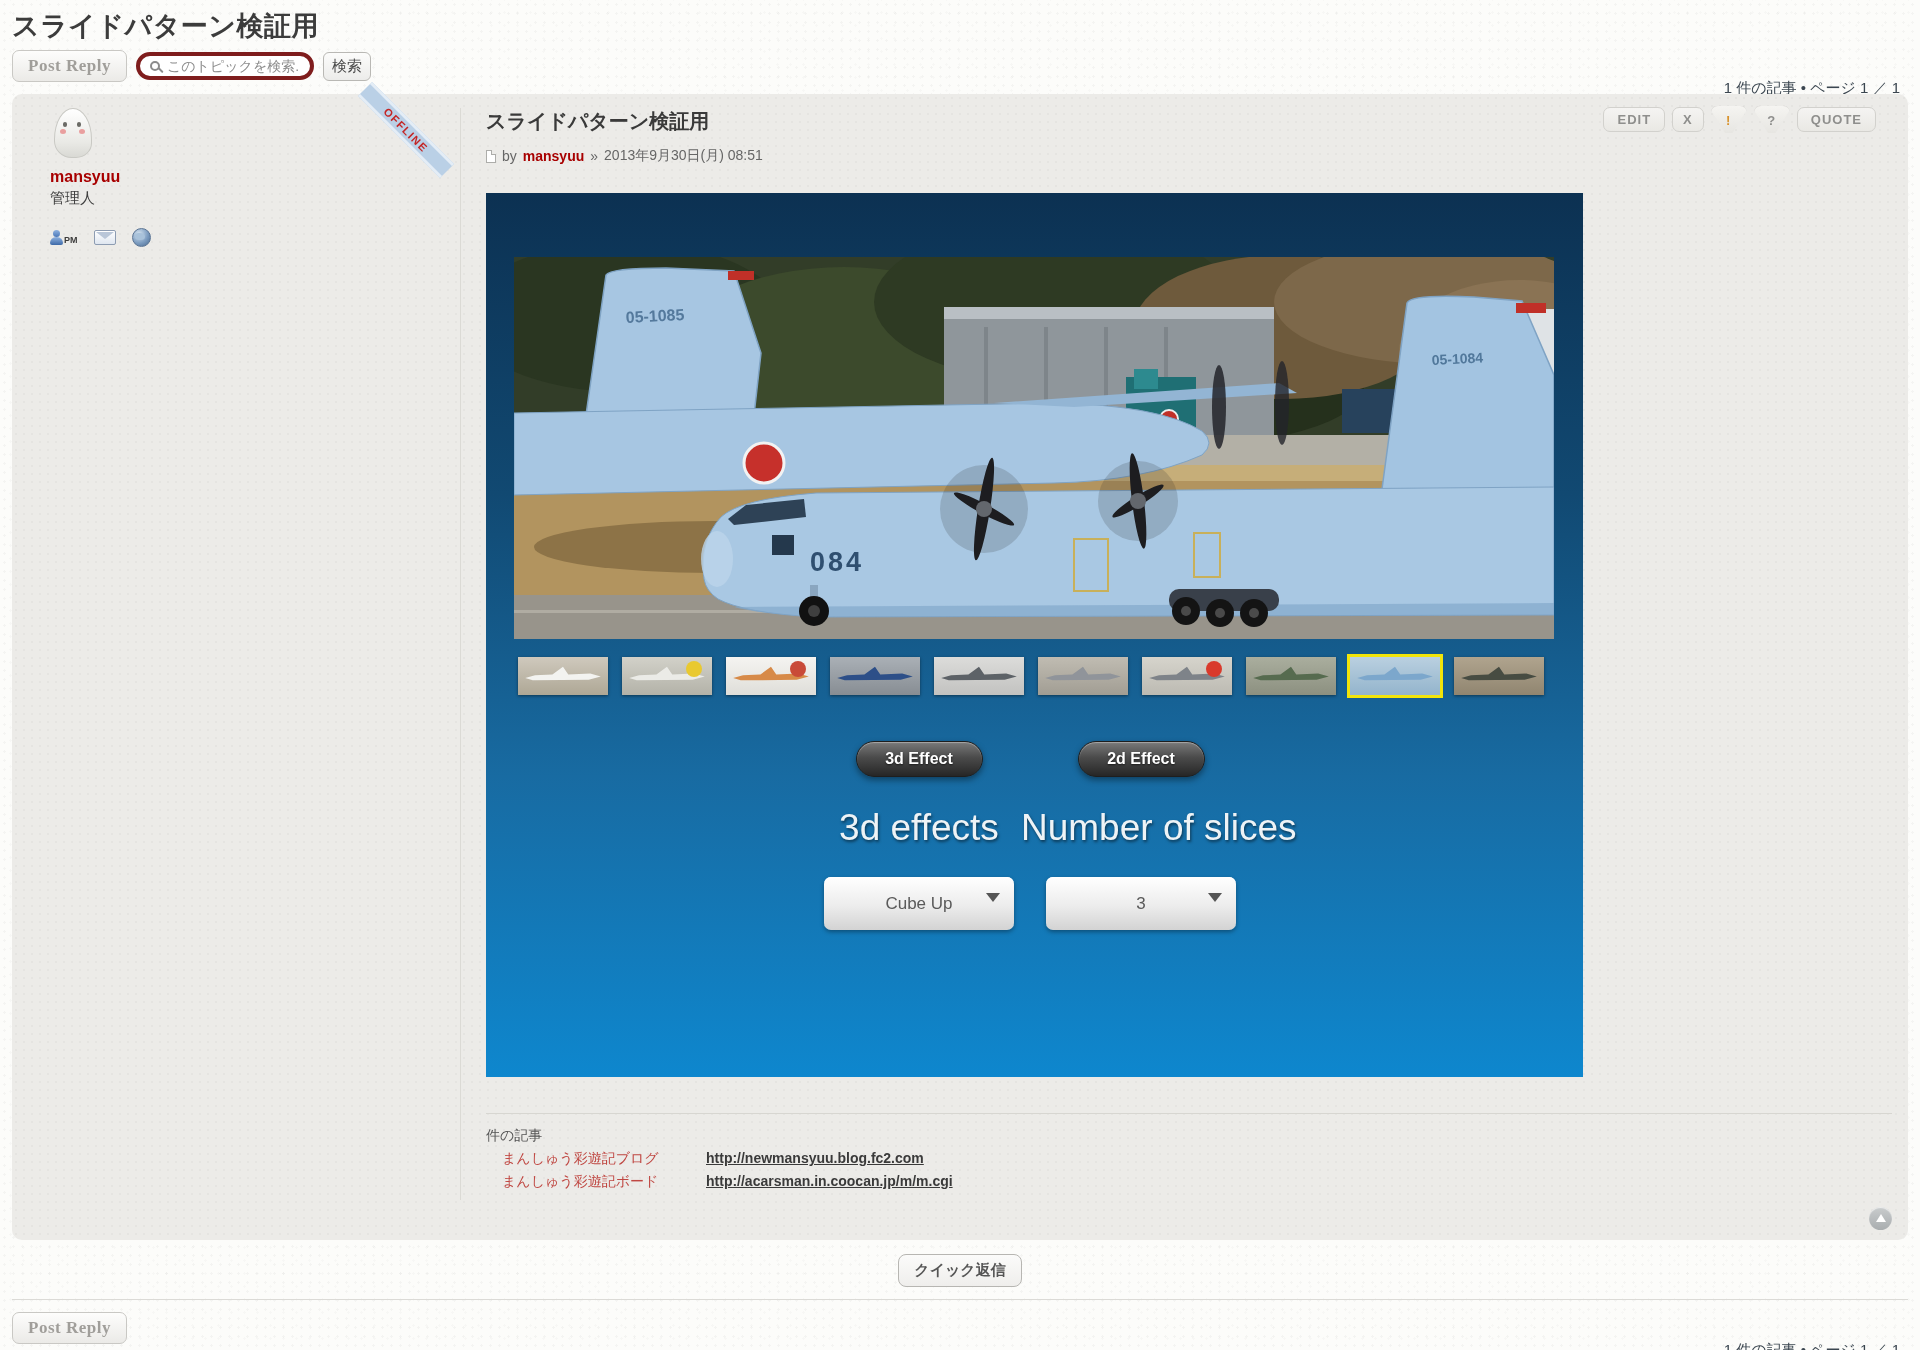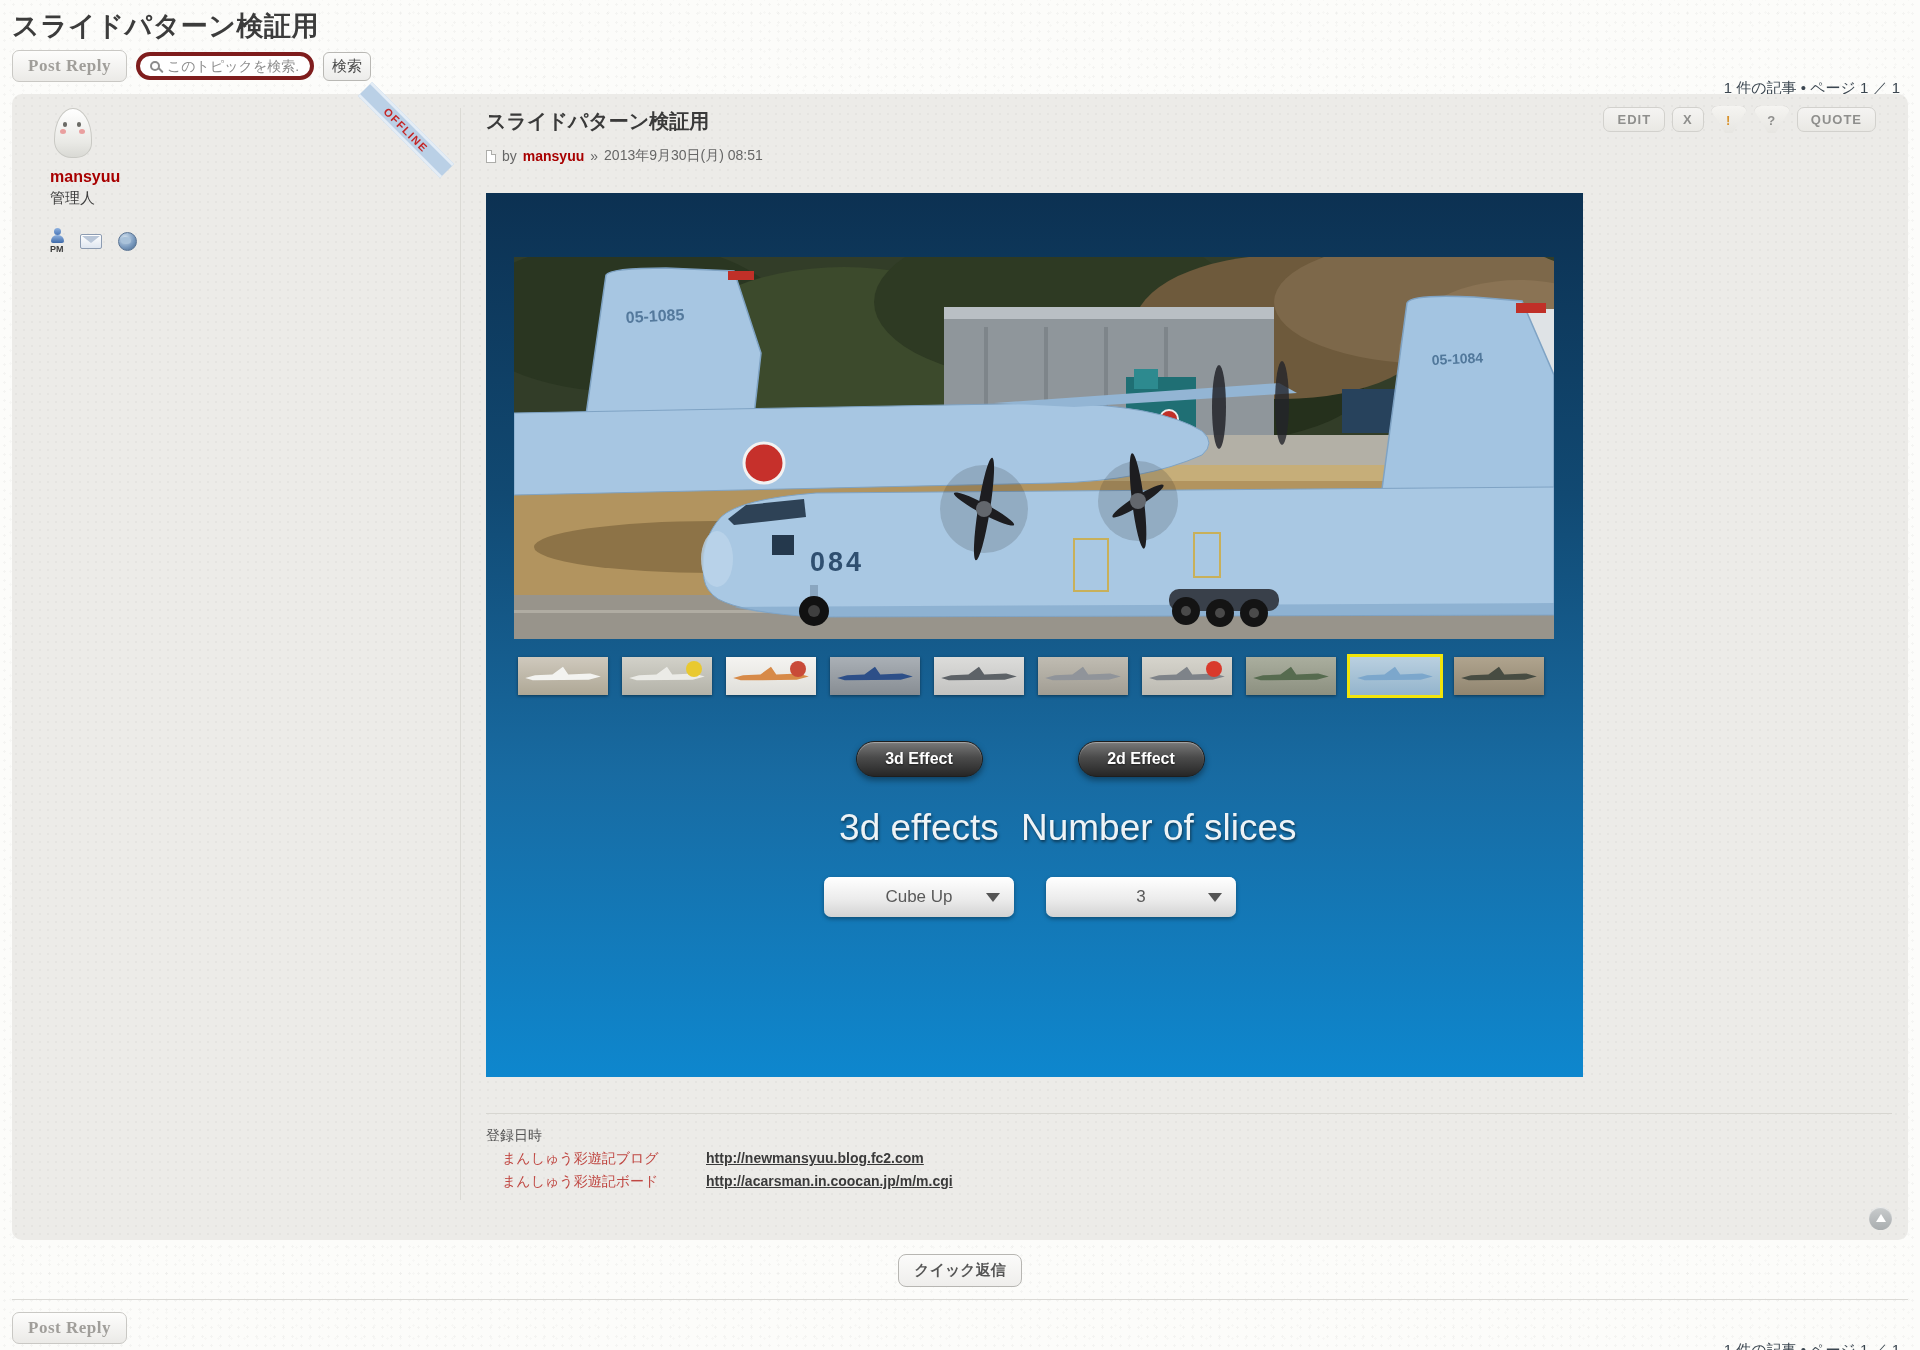--- a/index.html
+++ b/index.html
@@ -55,21 +55,21 @@
     border:1px solid #c9c9c4; border-radius:50% 50% 42% 46% / 62% 62% 30% 34%; }
   .ghost-eye { position:absolute; width:4px; height:5px; background:#6b6b66; border-radius:2px; top:16px; }
   .ghost-eye.l { left:13px; } .ghost-eye.r { left:27px; }
   .ghost-cheek { position:absolute; width:6px; height:5px; background:#e89090; border-radius:50%; top:23px; opacity:.85; }
   .ghost-cheek.l { left:10px; } .ghost-cheek.r { left:29px; }
   .username { display:inline-block; margin-top:6px; color:#a80000; font-weight:bold; font-size:16px; text-decoration:none; cursor:pointer; }
   .rank { font-size:15px; color:#3e3e3e; margin-top:3px; }
   .profile-details { margin-top:20px; font-size:14px; color:#3f3f3f; line-height:1.55; }
   .flag-link { font-weight:bold; color:#376e37; cursor:pointer; }
   .contact-icons { display:flex; align-items:center; gap:16px; margin-top:20px; }
-  .icon-pm { display:flex; align-items:flex-end; gap:1px; cursor:pointer;flex-direction:column; }
+  .icon-pm { display:flex; align-items:flex-end; gap:1px; cursor:pointer; }
   .pm-person { width:13px; height:15px; position:relative; }
   .pm-person::before { content:''; position:absolute; top:0; left:3px; width:7px; height:7px; border-radius:50%;
      background:linear-gradient(#8fb2e0,#4a77b8); }
   .pm-person::after { content:''; position:absolute; bottom:0; left:0; width:13px; height:8px;
      border-radius:6px 6px 2px 2px; background:linear-gradient(#8fb2e0,#3d69a8); }
   .pm-text { font-size:9px; font-weight:bold; color:#3c3c3c; }
   .icon-mail { width:22px; height:15px; border:1px solid #8d9cb2; border-radius:2px;
      background:linear-gradient(#ffffff,#dfe6f0); position:relative; cursor:pointer; }
   .icon-mail::before { content:''; position:absolute; left:1px; top:1px;
      border-left:9px solid transparent; border-right:9px solid transparent; border-top:7px solid #b9c6d8; width:0; }
@@ -117,21 +117,21 @@
   .tdot { position:absolute; border-radius:50%; }
 
   .fx-col { position:absolute; width:240px; text-align:center; }
   .fx-col.c1 { left:313px; top:548px; }
   .fx-col.c2 { left:535px; top:548px; }
   .effect-btn { display:inline-block; min-width:127px; padding:8px 24px; border:1px solid #1e1e1e; border-radius:19px;
      background:linear-gradient(#7a7a7a,#4b4b4b 45%,#262626);
      box-shadow:0 3px 6px rgba(0,0,0,.4), inset 0 1px 1px rgba(255,255,255,.35);
      color:#fff; font-size:16px; font-weight:bold; text-shadow:0 1px 2px rgba(0,0,0,.6); cursor:pointer; }
   .fx-label { margin-top:30px; color:#eef3f6; font-size:37px; text-shadow:1px 2px 3px rgba(0,0,0,.5); white-space:nowrap; }
-  .selectbox { margin:28px auto 0 auto; width:190px; height:40px; border-radius:7px; position:relative; cursor:pointer;
+  .selectbox { margin:28px auto 0 auto; width:190px; height:53px; border-radius:7px; position:relative; cursor:pointer;
      background:linear-gradient(#ffffff,#ececec 55%,#d3d3d3);
      box-shadow:0 2px 4px rgba(0,0,0,.35), inset 0 1px 0 #fff;
      display:flex; align-items:center; justify-content:center;
      color:#5a5a5a; font-size:17px; }
   .caret { position:absolute; right:14px; top:16px; width:0; height:0;
      border-left:7px solid transparent; border-right:7px solid transparent; border-top:9px solid #555; }
 
   
   .sig-divider { margin-top:36px; border:0; border-top:1px solid #d7d6d1; }
   .signature { margin-top:10px; font-size:14px; line-height:1.65; }
@@ -342,21 +342,21 @@
           <div class="fx-label">Number of slices</div>
           <div class="selectbox">
             <span>3</span>
             <span class="caret"></span>
           </div>
         </div>
       </div>
 
       <hr class="sig-divider">
       <div class="signature">
-        <div class="sig-heading">登録日時</div>
+        <div class="sig-heading">件の記事</div>
         <div class="sig-row">
           <span class="sig-name">まんしゅう彩遊記ブログ</span>
           <a class="sig-url">http://newmansyuu.blog.fc2.com</a>
         </div>
         <div class="sig-row">
           <span class="sig-name">まんしゅう彩遊記ボード</span>
           <a class="sig-url">http://acarsman.in.coocan.jp/m/m.cgi</a>
         </div>
       </div>
     </div>

